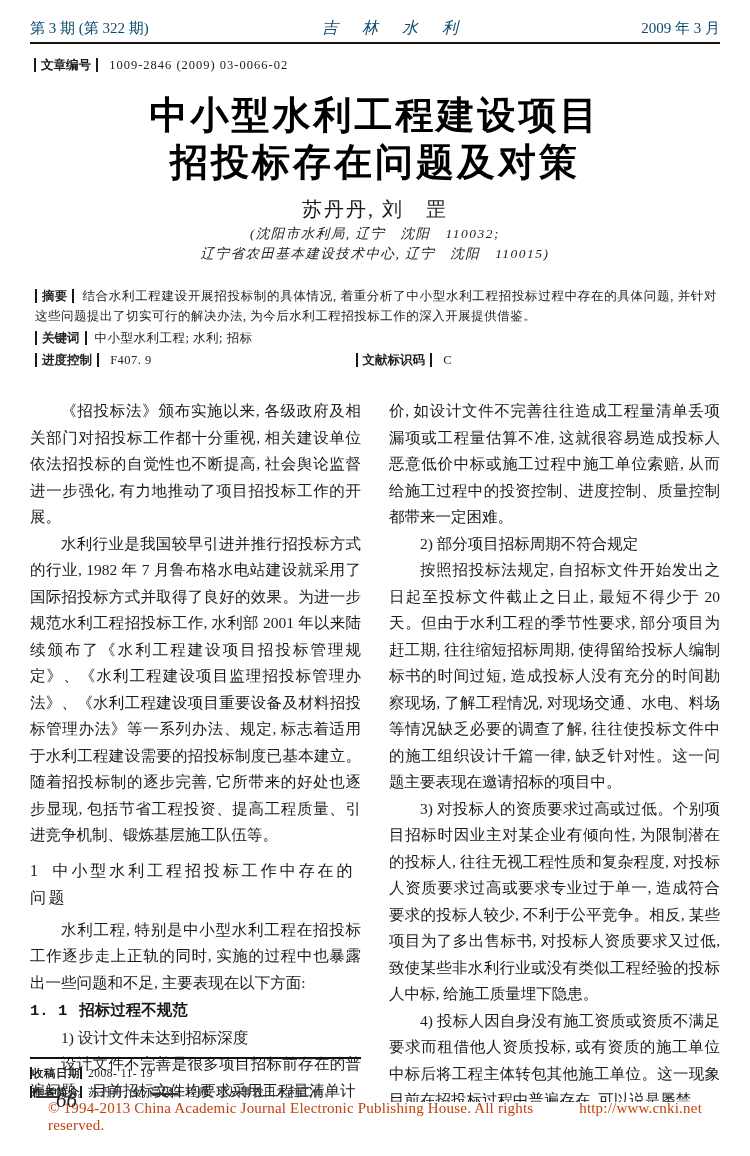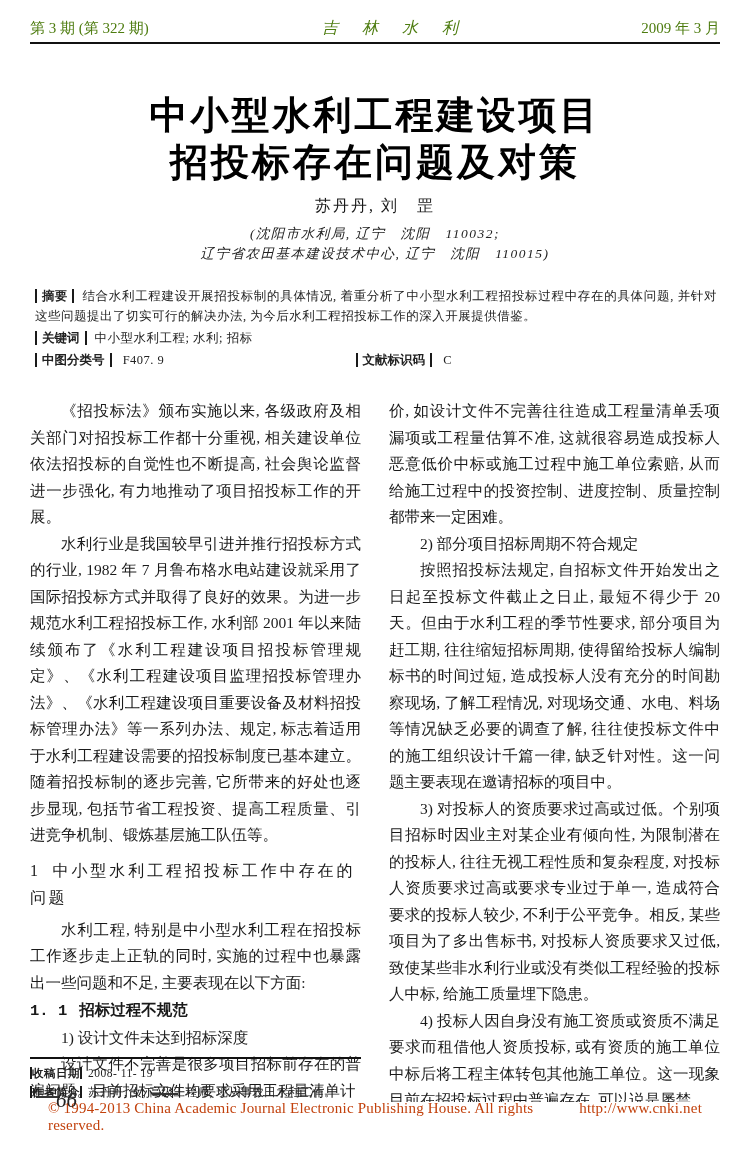--- a/index.html
+++ b/index.html
@@ -1,33 +1,33 @@
 <!DOCTYPE html>
 <html lang="zh"><head>
 <meta charset="utf-8">
 <style>
   html,body{margin:0;padding:0;}
   body{background:#ffffff;font-family:"Liberation Serif", serif;color:#1a1a1a;}
   .page{position:relative;width:750px;height:1156px;background:#ffffff;overflow:hidden;margin:0 auto;}
 
   
-  .jheader{position:absolute;top:18px;left:30px;right:30px;display:flex;align-items:baseline;font-size:15px;color:#4d7c0f;}
+  .jheader{position:absolute;top:18px;left:30px;right:30px;display:flex;align-items:baseline;font-size:15px;color:#0c4a6e;}
   .jheader .issue{flex:0 0 auto;}
   .jheader .jname{flex:1 1 auto;text-align:center;letter-spacing:10px;font-size:16px;font-style:italic;}
   .jheader .jdate{flex:0 0 auto;}
   .header-rule{position:absolute;top:42px;left:30px;width:690px;height:2px;background:#111;}
 
   
   .artnum{position:absolute;top:57px;left:34px;font-size:12.5px;}
   .bar-label{font-weight:bold;font-family:"Liberation Sans", sans-serif;border-left:2px solid #1a1a1a;border-right:2px solid #1a1a1a;padding:0 5px;margin-right:8px;}
   .artnum .val{letter-spacing:1px;}
 
   
   .title{position:absolute;top:92px;left:0;width:100%;text-align:center;font-family:"Liberation Sans", sans-serif;font-weight:bold;font-size:38px;line-height:47px;letter-spacing:3px;color:#000000;}
-  .authors{position:absolute;top:196px;left:0;width:100%;text-align:center;font-size:16px;letter-spacing:2px;font-family:Liberation Serif, serif;}
+  .authors{position:absolute;top:196px;left:0;width:100%;text-align:center;font-size:20px;letter-spacing:2px;font-family:Liberation Serif, serif;}
   .affil{position:absolute;top:224px;left:0;width:100%;text-align:center;font-size:13.5px;line-height:20px;letter-spacing:1.5px;color:#222;font-style:italic;}
 
   
   .abstract{position:absolute;top:286px;left:35px;width:682px;font-size:12.5px;line-height:20px;color:#222;}
   .abstract p{margin:0;text-align:justify;}
   .abstract .kw{margin-top:2px;}
   .clc-row{display:flex;margin-top:2px;}
   .clc-row .clc-left{flex:0 0 47%;}
   .clc-row .clc-right{flex:1 1 auto;}
   .abstract .val{letter-spacing:0.5px;}
@@ -59,38 +59,42 @@
 
 <div class="page">
 
   <div class="jheader">
     <span class="issue">第 3 期 (第 322 期)</span>
     <span class="jname">吉 林 水 利</span>
     <span class="jdate">2009 年 3 月</span>
   </div>
   <div class="header-rule"></div>
 
+  <div class="artnum">
+    <span class="bar-label">文章编号</span>
+    <span class="val">1009-2846 (2009) 03-0066-02</span>
+  </div>
 
   <div class="title">
     <div>中小型水利工程建设项目</div>
     <div>招投标存在问题及对策</div>
   </div>
 
   <div class="authors">苏丹丹, 刘　罡</div>
   <div class="affil">
     <div>(沈阳市水利局, 辽宁　沈阳　110032;</div>
     <div>辽宁省农田基本建设技术中心, 辽宁　沈阳　110015)</div>
   </div>
 
   <div class="abstract">
     <p><span class="bar-label">摘要</span><span class="val">结合水利工程建设开展招投标制的具体情况, 着重分析了中小型水利工程招投标过程中存在的具体问题, 并针对这些问题提出了切实可行的解决办法, 为今后水利工程招投标工作的深入开展提供借鉴。</span></p>
     <p class="kw"><span class="bar-label">关键词</span><span class="val">中小型水利工程;  水利;  招标</span></p>
     <div class="clc-row">
       <div class="clc-left">
-        <span class="bar-label">中图分类号</span>
+        <span class="bar-label">进度控制</span>
         <span class="val">F407. 9</span>
       </div>
       <div class="clc-right">
         <span class="bar-label">文献标识码</span>
         <span class="val">C</span>
       </div>
     </div>
   </div>
 
   <div class="body-cols">

